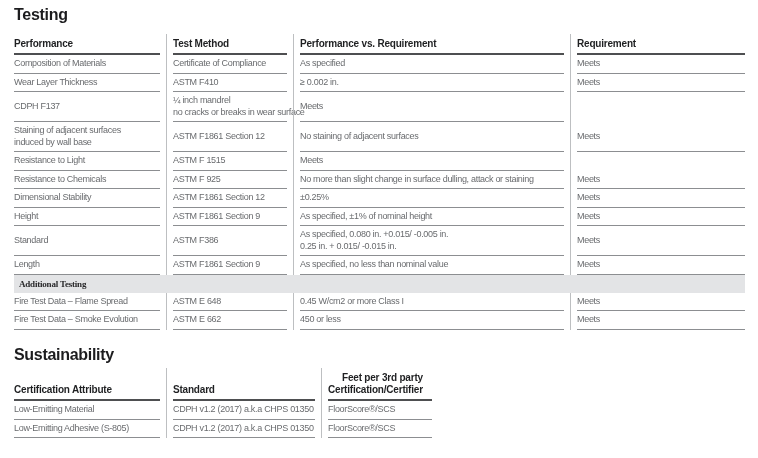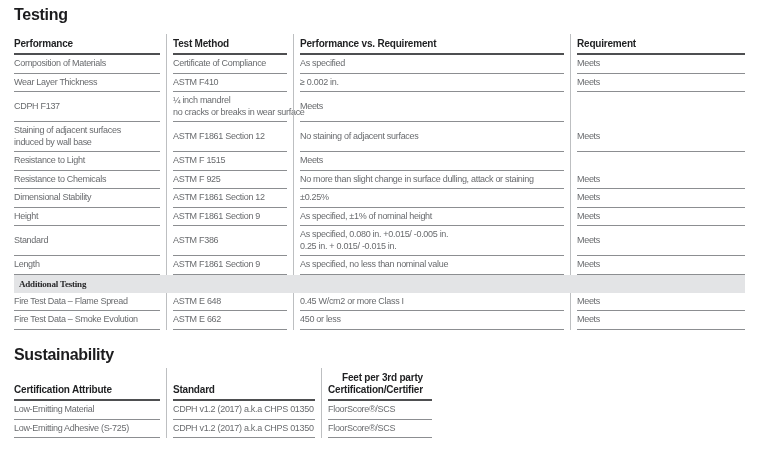--- a/index.html
+++ b/index.html
@@ -257,21 +257,21 @@
           </div>
           <div class="cell">
             <span class="txt">CDPH v1.2 (2017) a.k.a CHPS 01350</span>
           </div>
           <div class="cell">
             <span class="txt">FloorScore®/SCS</span>
           </div>
         </div>
         <div class="row body-row">
           <div class="cell">
-            <span class="txt">Low-Emitting Adhesive (S-725)</span>
+            <span class="txt">Low-Emitting Adhesive (S-805)</span>
           </div>
           <div class="cell">
             <span class="txt">CDPH v1.2 (2017) a.k.a CHPS 01350</span>
           </div>
           <div class="cell">
             <span class="txt">FloorScore®/SCS</span>
           </div>
         </div>
       </div>
   </div>

